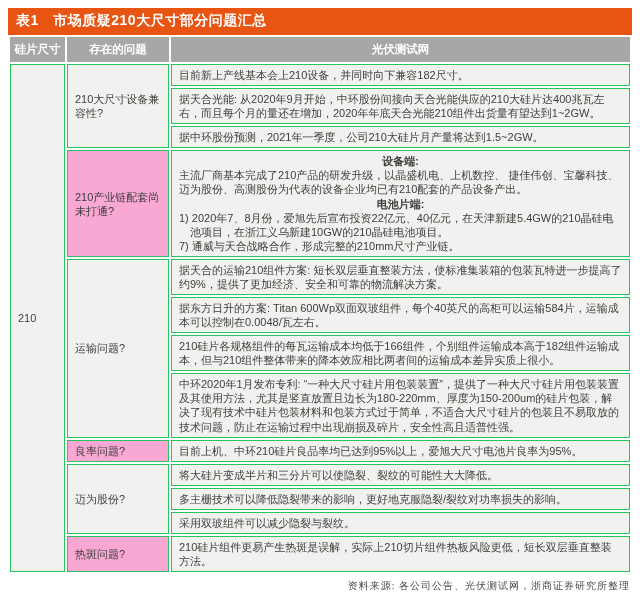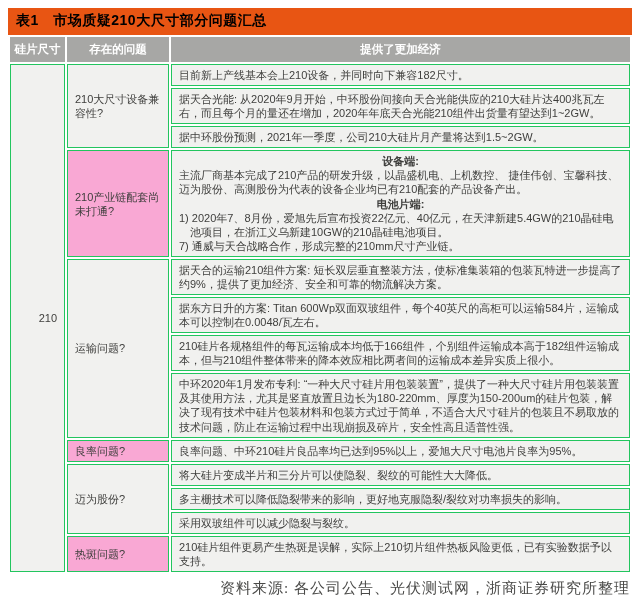--- a/index.html
+++ b/index.html
@@ -6,21 +6,21 @@
   html, body { margin: 0; padding: 0; }
   body {
     width: 640px; height: 612px; overflow: hidden;
     background: #ffffff;
     font-family: "Liberation Sans", "DejaVu Sans", sans-serif;
   }
   .page { padding: 8px 8px 0 8px; }
 
   .title-bar {
     background: #e85513;
-    color: #000000;
+    color: #ffffff;
     font-size: 14px;
     font-weight: bold;
     padding: 4px 10px 5px 8px;
     letter-spacing: 0.5px;
   }
 
   table.main-table {
     width: 100%;
     border-collapse: separate;
     border-spacing: 2px;
@@ -39,31 +39,31 @@
     background: #f1f1ef;
     border: 1px solid #22c55e;
     font-size: 11px;
     color: #3e3e3c;
     line-height: 1.28;
     padding: 3px 7px;
     vertical-align: middle;
   }
   .col-size { width: 55px; }
   .col-problem { width: 102px; }
-  td.size-cell { text-align: right; font-size: 11.5px; }
+  td.size-cell { text-align: left; font-size: 11.5px; }
   td.problem-cell { text-align: left; }
   td.problem-cell.shaded { background: #f9a8d4; }
   td.solution-cell { text-align: left; }
   .bold { font-weight: bold; text-align: center; }
   .hang { padding-left: 1em; text-indent: -1em; }
 
   .footer {
     text-align: right;
     font-family: "Liberation Serif", "DejaVu Serif", serif;
-    font-size: 15px;
+    font-size: 10px;
     color: #4a4a48;
     margin-top: 5px;
     padding-right: 2px;
     letter-spacing: 1px;
   }
 </style>
 </head>
 <body>
 
 <div class="page">
@@ -75,21 +75,21 @@
   <table class="main-table">
     <colgroup>
       <col class="col-size">
       <col class="col-problem">
       <col>
     </colgroup>
     <thead>
       <tr>
         <th>硅片尺寸</th>
         <th>存在的问题</th>
-        <th>提供了更加经济</th>
+        <th>光伏测试网</th>
       </tr>
     </thead>
     <tbody>
         <tr>
           <td class="size-cell" rowspan="13">210</td>
           <td class="problem-cell" rowspan="3">210大尺寸设备兼容性?</td>
           <td class="solution-cell">目前新上产线基本会上210设备，并同时向下兼容182尺寸。</td>
         </tr>
         <tr>
           <td class="solution-cell">据天合光能: 从2020年9月开始，中环股份间接向天合光能供应的210大硅片达400兆瓦左右，而且每个月的量还在增加，2020年年底天合光能210组件出货量有望达到1~2GW。</td>
@@ -115,34 +115,34 @@
           <td class="solution-cell">据东方日升的方案: Titan 600Wp双面双玻组件，每个40英尺的高柜可以运输584片，运输成本可以控制在0.0048/瓦左右。</td>
         </tr>
         <tr>
           <td class="solution-cell">210硅片各规格组件的每瓦运输成本均低于166组件，个别组件运输成本高于182组件运输成本，但与210组件整体带来的降本效应相比两者间的运输成本差异实质上很小。</td>
         </tr>
         <tr>
           <td class="solution-cell">中环2020年1月发布专利: “一种大尺寸硅片用包装装置”，提供了一种大尺寸硅片用包装装置及其使用方法，尤其是竖直放置且边长为180-220mm、厚度为150-200um的硅片包装，解决了现有技术中硅片包装材料和包装方式过于简单，不适合大尺寸硅片的包装且不易取放的技术问题，防止在运输过程中出现崩损及碎片，安全性高且适普性强。</td>
         </tr>
         <tr>
           <td class="problem-cell shaded" rowspan="1">良率问题?</td>
-          <td class="solution-cell">良率问题、中环210硅片良品率均已达到95%以上，爱旭大尺寸电池片良率为95%。</td>
+          <td class="solution-cell">目前上机、中环210硅片良品率均已达到95%以上，爱旭大尺寸电池片良率为95%。</td>
         </tr>
         <tr>
           <td class="problem-cell" rowspan="3">迈为股份?</td>
           <td class="solution-cell">将大硅片变成半片和三分片可以使隐裂、裂纹的可能性大大降低。</td>
         </tr>
         <tr>
           <td class="solution-cell">多主栅技术可以降低隐裂带来的影响，更好地克服隐裂/裂纹对功率损失的影响。</td>
         </tr>
         <tr>
           <td class="solution-cell">采用双玻组件可以减少隐裂与裂纹。</td>
         </tr>
         <tr>
           <td class="problem-cell shaded" rowspan="1">热斑问题?</td>
-          <td class="solution-cell">210硅片组件更易产生热斑是误解，实际上210切片组件热板风险更低，已有实验数据予以支持。</td>
+          <td class="solution-cell">210硅片组件更易产生热斑是误解，实际上210切片组件热板风险更低，短长双层垂直整装方法。</td>
         </tr>
       </tbody>
   </table>
 
   <div class="footer">资料来源: 各公司公告、光伏测试网，浙商证券研究所整理</div>
 
 </div>
 
 </body></html>

